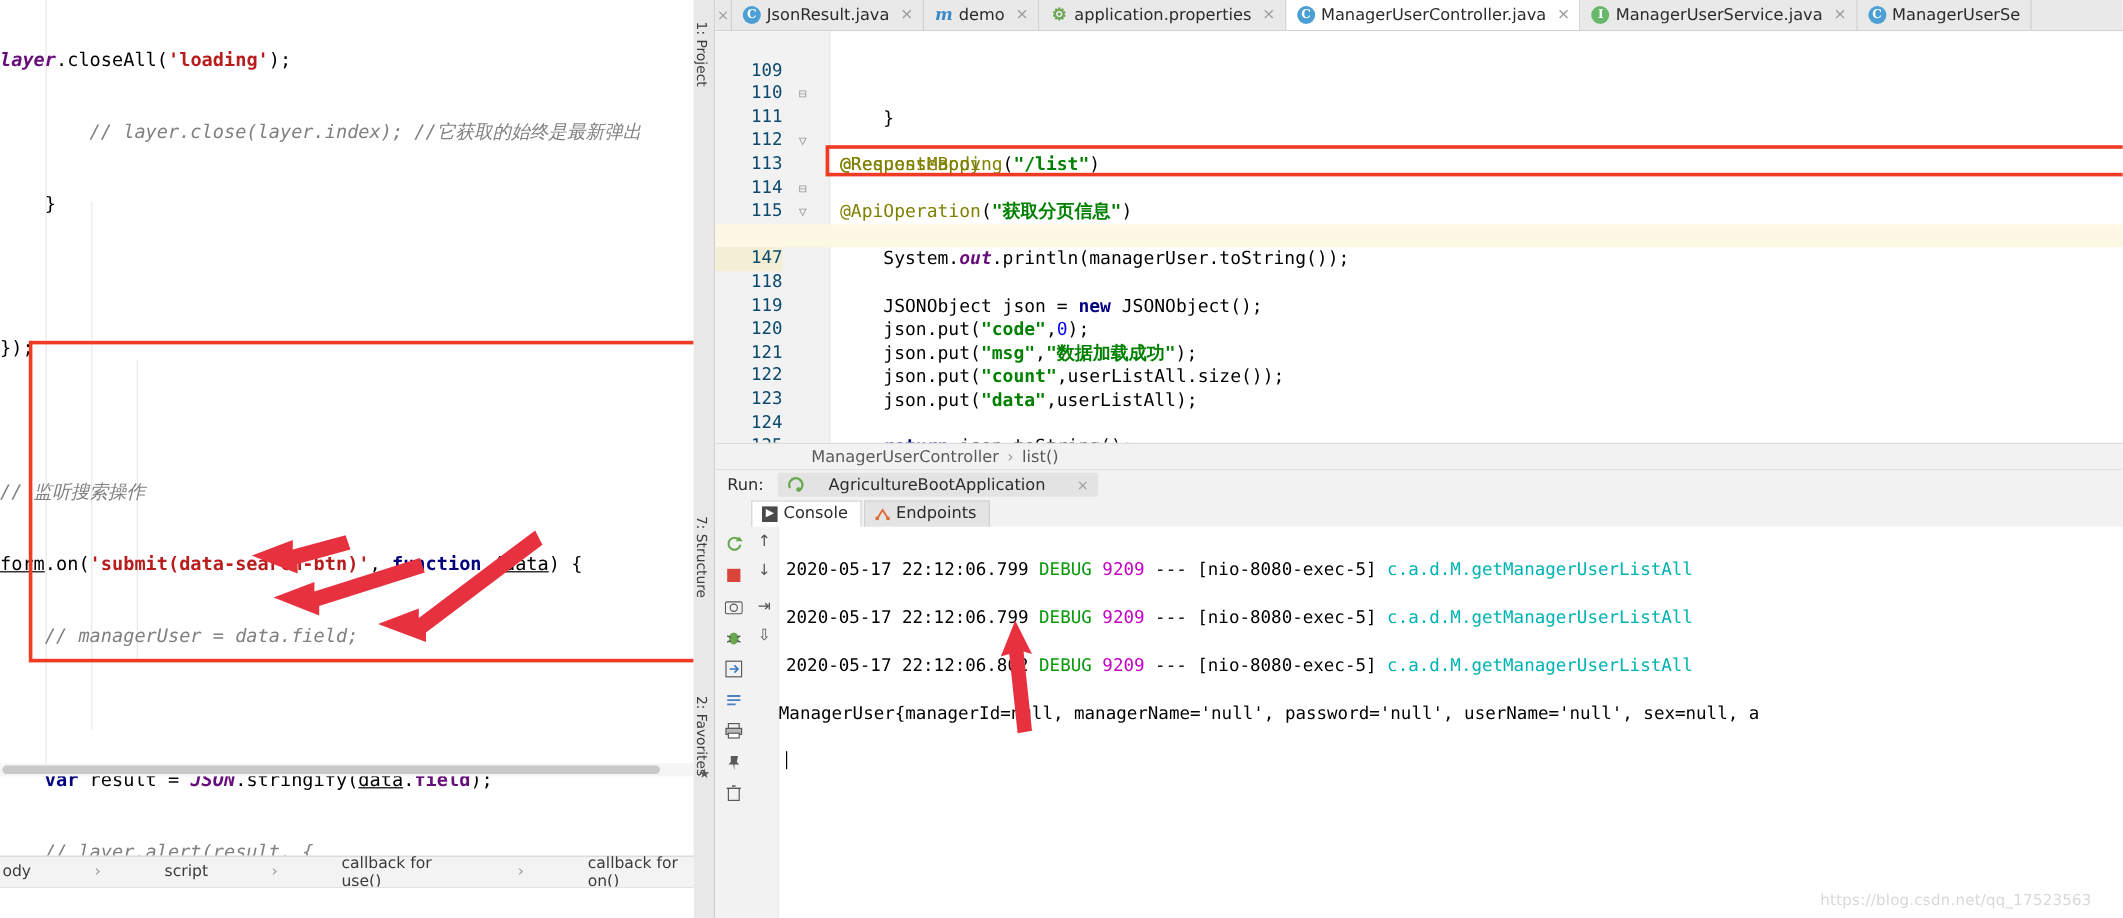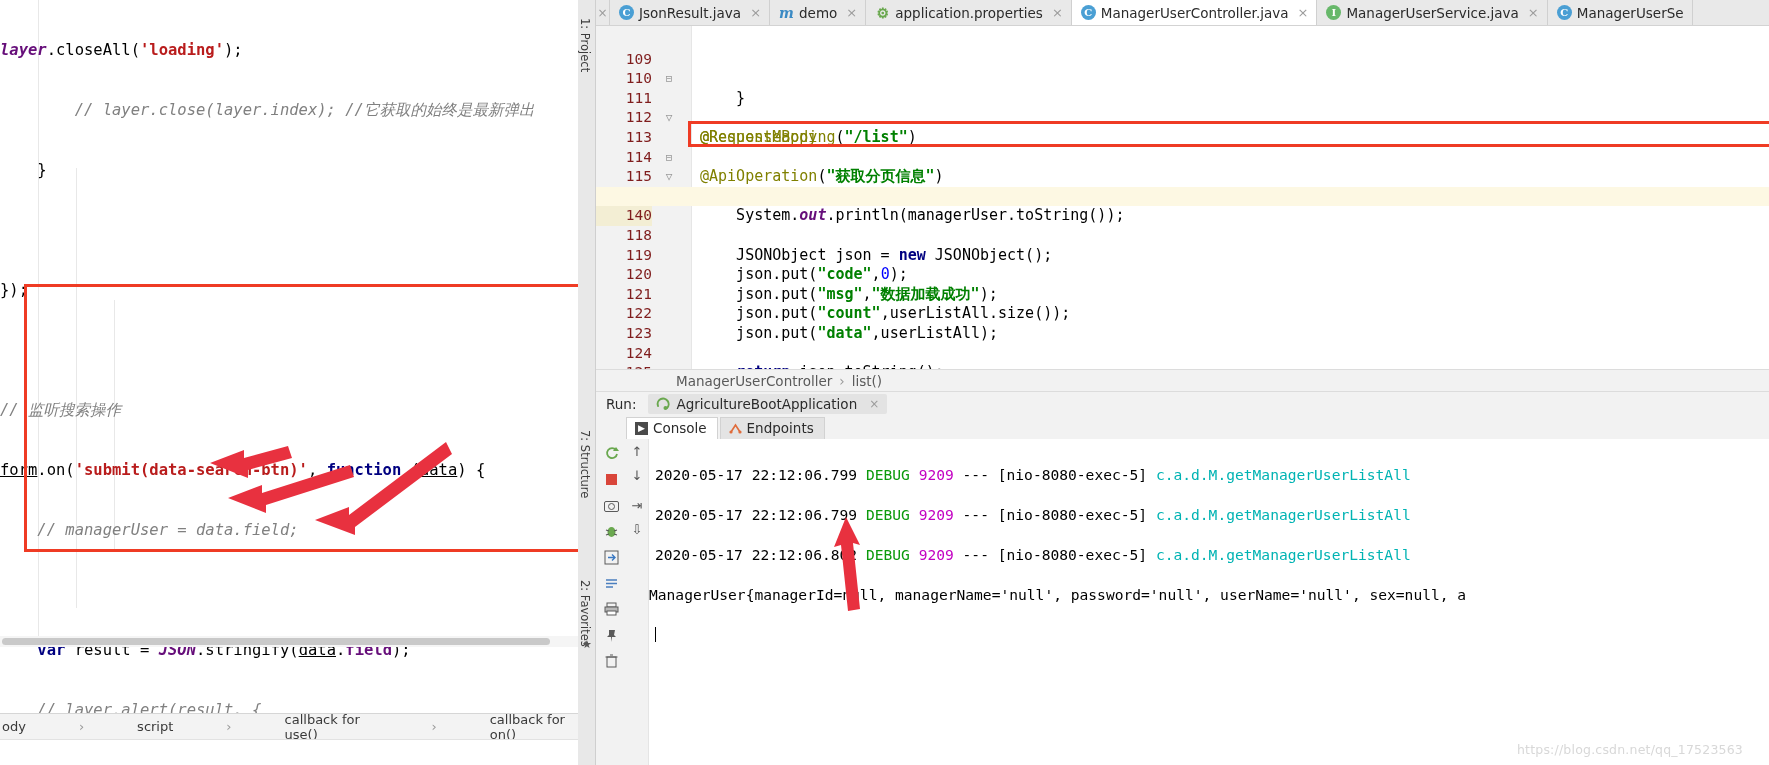--- a/index.html
+++ b/index.html
@@ -119,21 +119,21 @@
     position: absolute; left: 0; top: 0; width: 96px; height: 343px;
     background: #f2f2f2; border-right: 1px solid #e6e6e6;
   }
   .jrow {
     position: relative; height: 19.6px; white-space: pre;
     font-family: "DejaVu Sans Mono", "Liberation Mono", monospace;
     font-size: 15px; line-height: 19.6px;
   }
   .jrow .ln {
     position: absolute; left: 0; width: 56px; text-align: right;
-    color: #7f1d1d; font-size: 14.5px;
+    color: #0c4a6e; font-size: 14.5px;
   }
   .jrow .fold {
     position: absolute; left: 66px; width: 14px; text-align: center; color: #9a9a9a; font-size: 11px;
   }
   .jrow .jcode { position: absolute; left: 104px; }
   .jrow.hl { background: #fdf8e3; }
   .jrow.hl .ln { background: #f3eed4; }
 
   
   .k-kw    { color: #000080; font-weight: bold; }
@@ -163,21 +163,21 @@
   #runwin {
     position: absolute; left: 0; top: 392px; width: 1173px; height: 373px;
     background: #f2f2f2;
   }
   #run-header {
     position: absolute; left: 0; top: 0; width: 1173px; height: 23px;
     display: flex; align-items: center; font-size: 13.5px; color: #2b2b2b;
   }
   #run-header .run-label { margin-left: 10px; margin-right: 12px; }
   #run-config {
-    display: flex; align-items: center; gap: 6px; padding: 2px 8px;
+    display: flex; align-items: center; gap: 20px; padding: 2px 8px;
     background: #e3e3e3; border-radius: 2px; color: #2b2b2b;
   }
   #run-config .x { color: #9b9b9b; margin-left: 6px; font-size: 12px; }
 
   #run-tabs {
     position: absolute; left: 0; top: 23px; width: 1173px; height: 24px;
     display: flex; align-items: flex-end; padding-left: 30px;
   }
   .run-tab {
     display: flex; align-items: center; gap: 5px;
@@ -372,21 +372,21 @@
         </div>
         <div class="jrow">
           <span class="ln">115</span>
           <span class="jcode"><span class="k-plain">    List&lt;ManagerUser&gt; userListAll = </span><span class="k-field">managerUserService</span><span class="k-plain">.getManagerUserListAll(managerUser</span></span>
         </div>
         <div class="jrow">
           <span class="ln">116</span>
           <span class="jcode"><span class="k-plain">    System.</span><span class="k-static">out</span><span class="k-plain">.println(managerUser.toString());</span></span>
         </div>
         <div class="jrow hl">
-          <span class="ln">140</span>
+          <span class="ln">147</span>
           <span class="jcode k-plain"></span>
         </div>
         <div class="jrow">
           <span class="ln">118</span>
           <span class="jcode"><span class="k-plain">    JSONObject json = </span><span class="k-kw">new</span><span class="k-plain"> JSONObject();</span></span>
         </div>
         <div class="jrow">
           <span class="ln">119</span>
           <span class="jcode"><span class="k-plain">    json.put(</span><span class="k-str">"code"</span><span class="k-plain">,</span><span class="k-num">0</span><span class="k-plain">);</span></span>
         </div>

